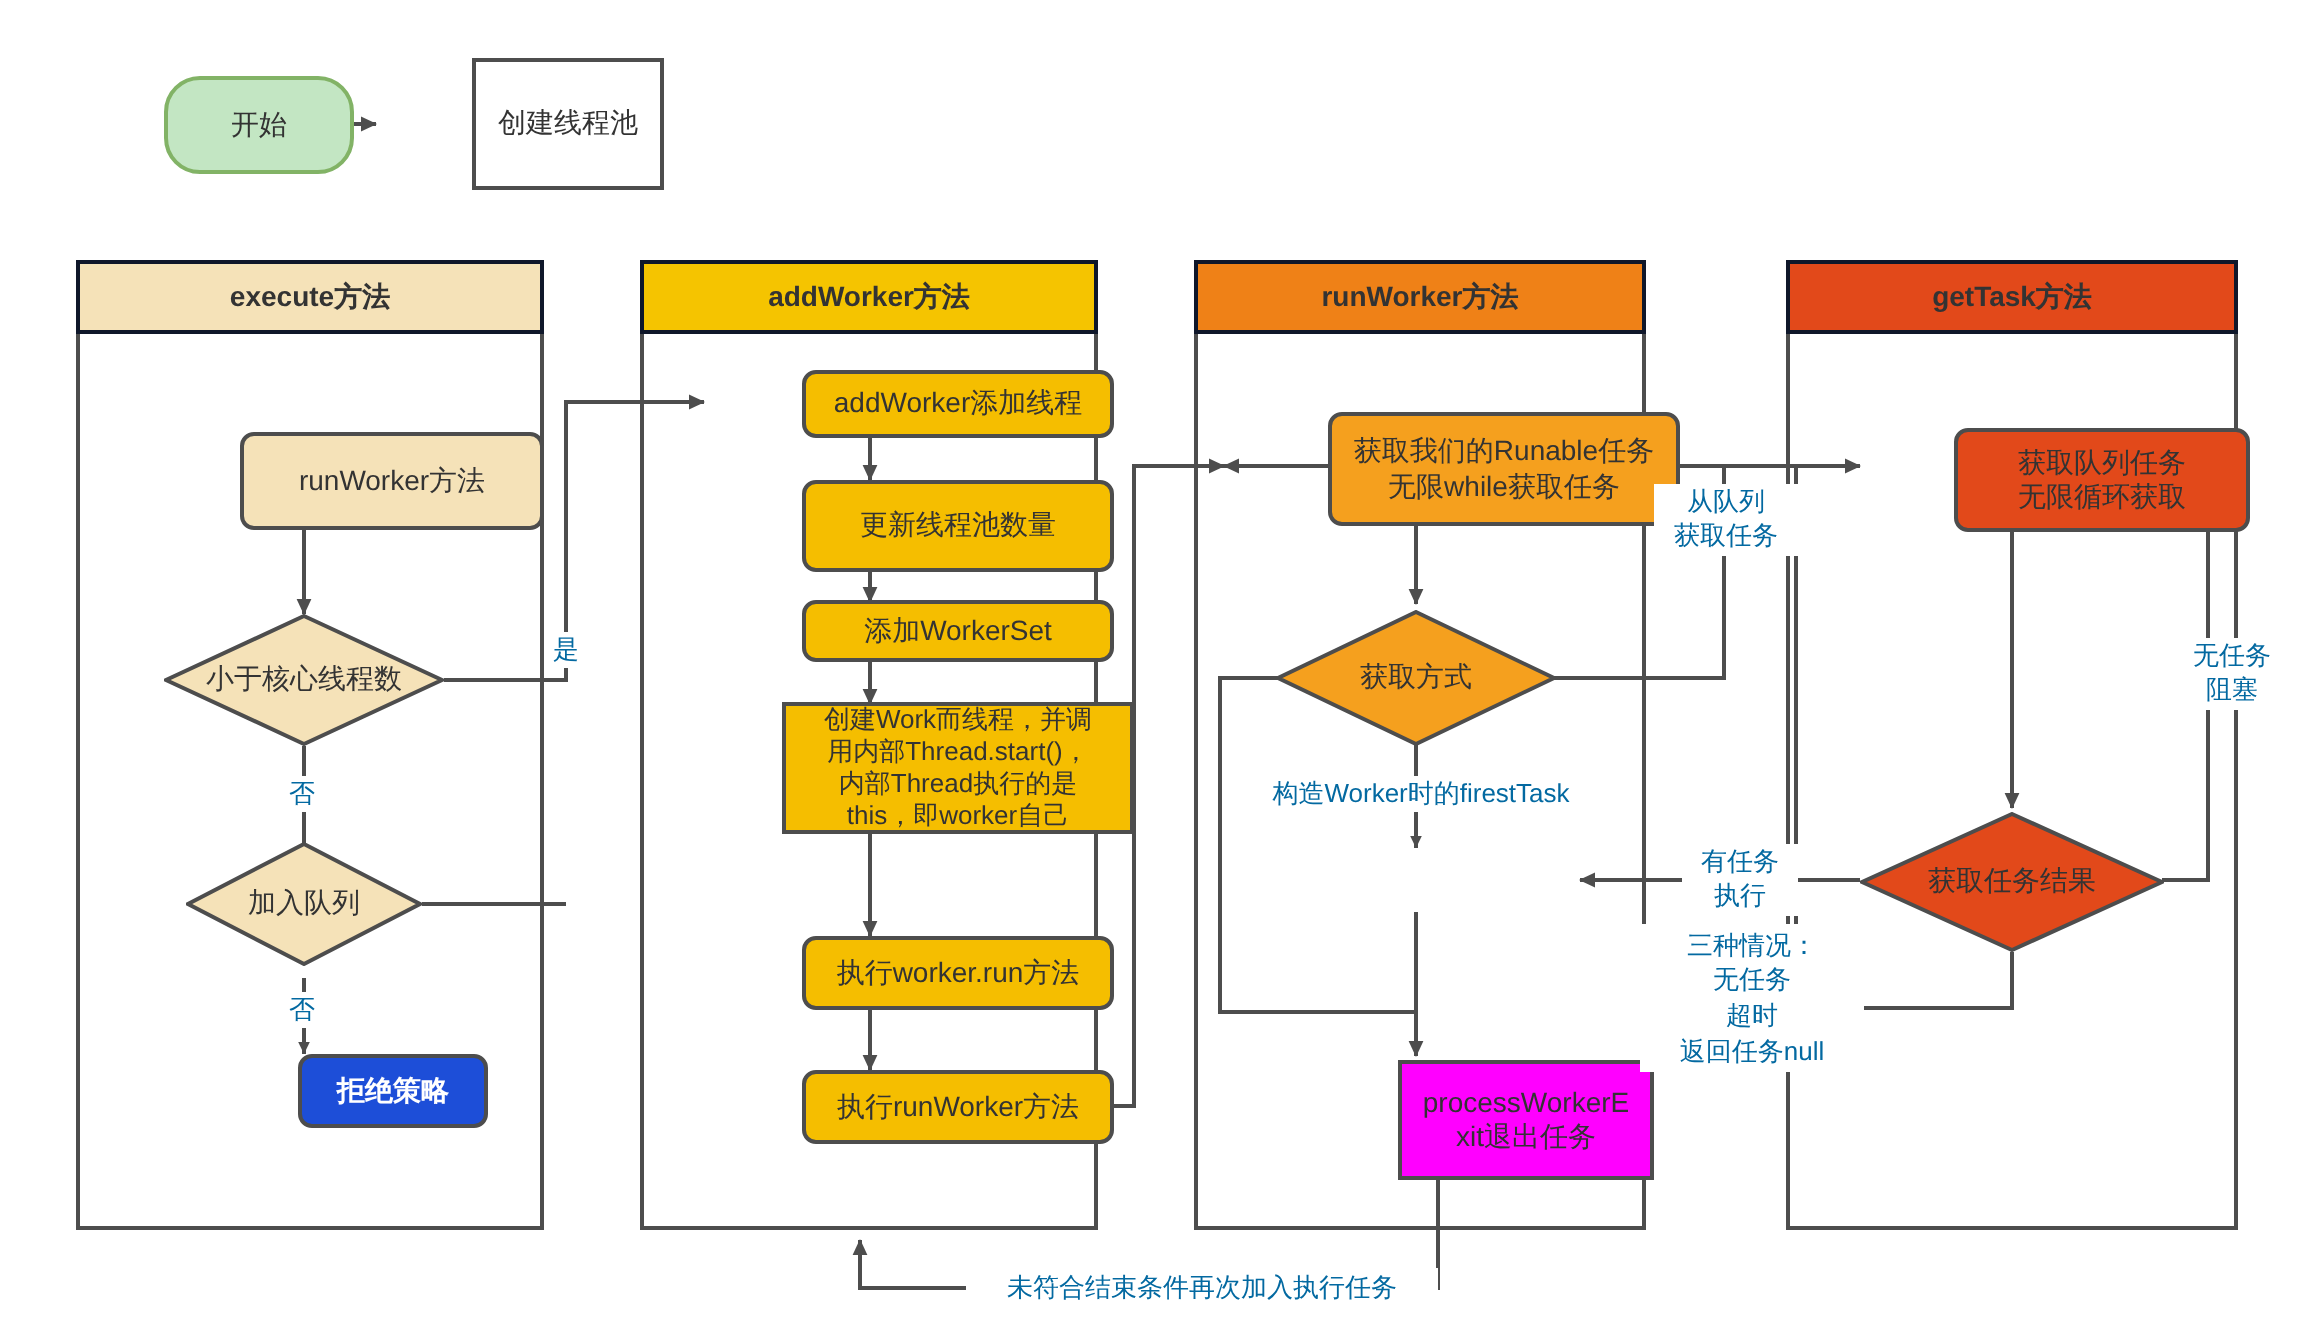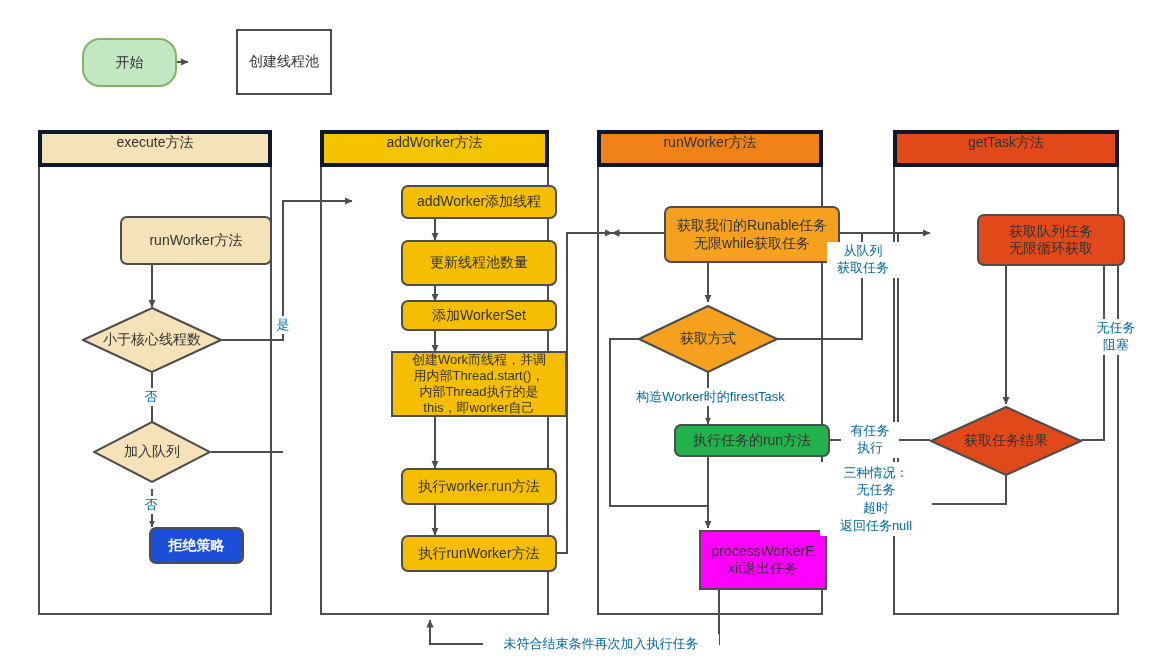--- a/index.html
+++ b/index.html
@@ -35,25 +35,26 @@
   .lane{
     position:absolute;
     box-sizing:border-box;
     border:2px solid #4d4d4d;
     background:transparent;
     z-index:1;
   }
   .lane-title{
     position:absolute;
     box-sizing:border-box;
-    border:4px solid #0f172a;
-    display:flex;align-items:flex-start;justify-content:center;
+    border:2px solid #0f172a;
+    display:flex;align-items:center;justify-content:center;
     font-size:14px;
     color:#333333;
     z-index:2;
+    font-weight:bold;
   }
   
   .rbox{
     border:2px solid #4d4d4d;
     border-radius:7px;
     font-size:14px;
   }
   .sqbox{
     border:2px solid #4d4d4d;
     border-radius:0px;
@@ -243,23 +244,20 @@
     <svg width="140" height="68" viewBox="0 0 140 68">
       <polygon points="70,1 139,34 70,67 1,34" fill="#f5a01e" stroke="#4d4d4d" stroke-width="2"></polygon>
     </svg>
     <div class="dlabel">获取方式</div>
   </div>
 
   <div class="elabel" style="left:613px;top:388px;width:195px;height:18px;font-size:13px;">
     <span>构造Worker时的firestTask</span>
   </div>
 
-  <div class="node rbox" style="left:630px;top:424px;width:156px;height:33px;background:#22b24c;">
-    <span>执行任务的run方法</span>
-  </div>
 
   <div class="node sqbox" style="left:655px;top:530px;width:128px;height:60px;background:#ff00ff;">
     <span>processWorkerE
 xit退出任务</span>
   </div>
 
   <div class="lane" style="left:893px;top:130px;width:226px;height:485px;"></div>
   <div class="lane-title" style="left:893px;top:130px;width:226px;height:37px;background:#e2491a;">
     <span>getTask方法</span>
   </div>

